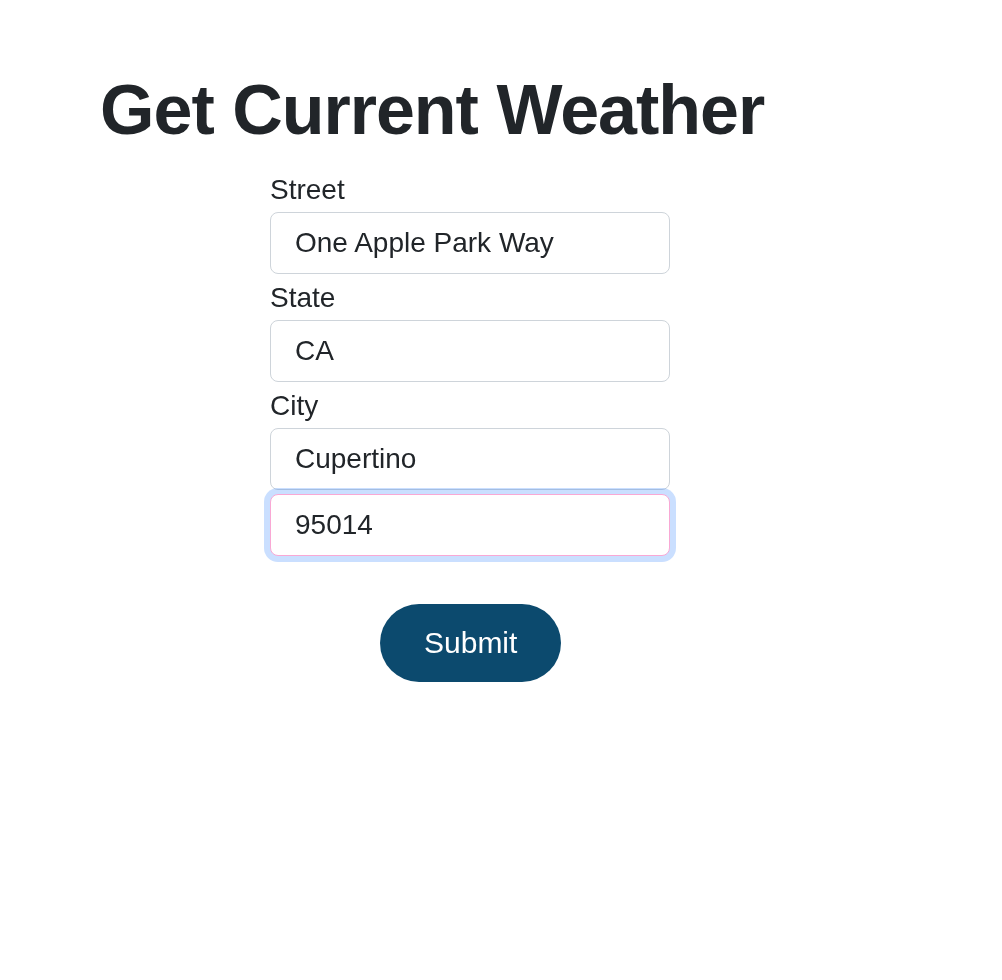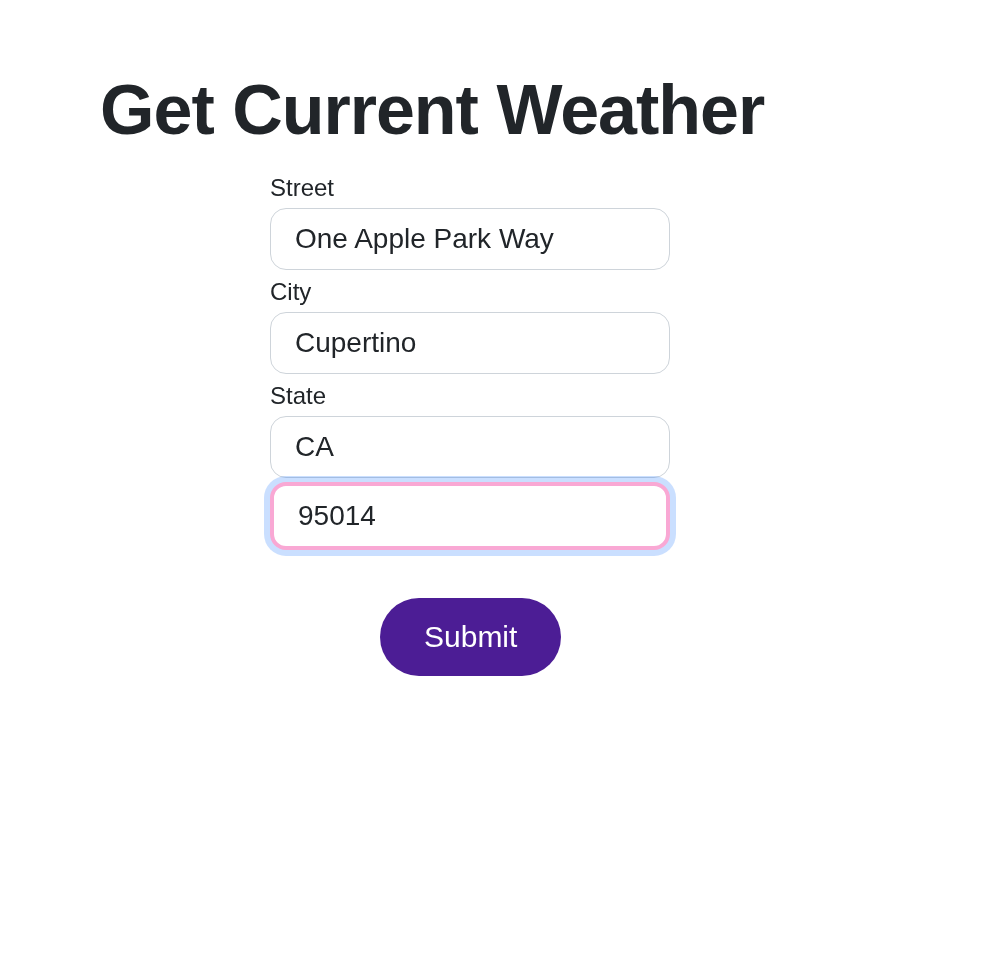--- a/index.html
+++ b/index.html
@@ -22,46 +22,46 @@
       margin-bottom: 24px;
       letter-spacing: -1px;
     }
     .form-container {
       padding-left: 170px;
     }
     .field-group {
       margin-bottom: 4px;
     }
     .field-label {
-      font-size: 24px;
+      font-size: 28px;
       color: #212529;
       display: block;
       margin-bottom: 6px;
       margin-top: 8px;
     }
     .field-input {
       width: 400px;
       font-size: 28px;
       color: #212529;
       padding: 14px 24px;
       border: 1px solid #ced4da;
-      border-radius: 16px;
+      border-radius: 8px;
       background: #ffffff;
       outline: none;
     }
     .field-input.focused {
-      border: 4px solid #f9a8d4;
+      border: 1px solid #f9a8d4;
       box-shadow: 0 0 0 6px rgba(13,110,253,0.22);
     }
     .submit-wrap {
       margin-top: 48px;
       padding-left: 110px;
     }
     .submit-btn {
-      background: #4c1d95;
+      background: #0c4a6e;
       color: #ffffff;
       font-size: 30px;
       font-weight: 400;
       border: none;
       border-radius: 48px;
       padding: 22px 44px;
       cursor: pointer;
     }
   </style>
 </head>
@@ -70,27 +70,27 @@
 <h1 class="title">Get Current Weather</h1>
 
 <div class="form-container">
 
   <div class="field-group">
     <label class="field-label">Street</label>
     <input class="field-input" type="text" value="One Apple Park Way" style="">
   </div>
 
   <div class="field-group">
-    <label class="field-label">City</label>
-    <input class="field-input" type="text" value="Cupertino" style="">
+    <label class="field-label">State</label>
+    <input class="field-input" type="text" value="CA" style="">
   </div>
 
   <div class="field-group">
-    <label class="field-label">State</label>
-    <input class="field-input" type="text" value="CA" style="">
+    <label class="field-label">City</label>
+    <input class="field-input" type="text" value="Cupertino" style="">
   </div>
 
   <div class="field-group">
     <input class="field-input focused" type="text" value="95014" style="">
   </div>
 
   <div class="submit-wrap">
     <button class="submit-btn">Submit</button>
   </div>
 

